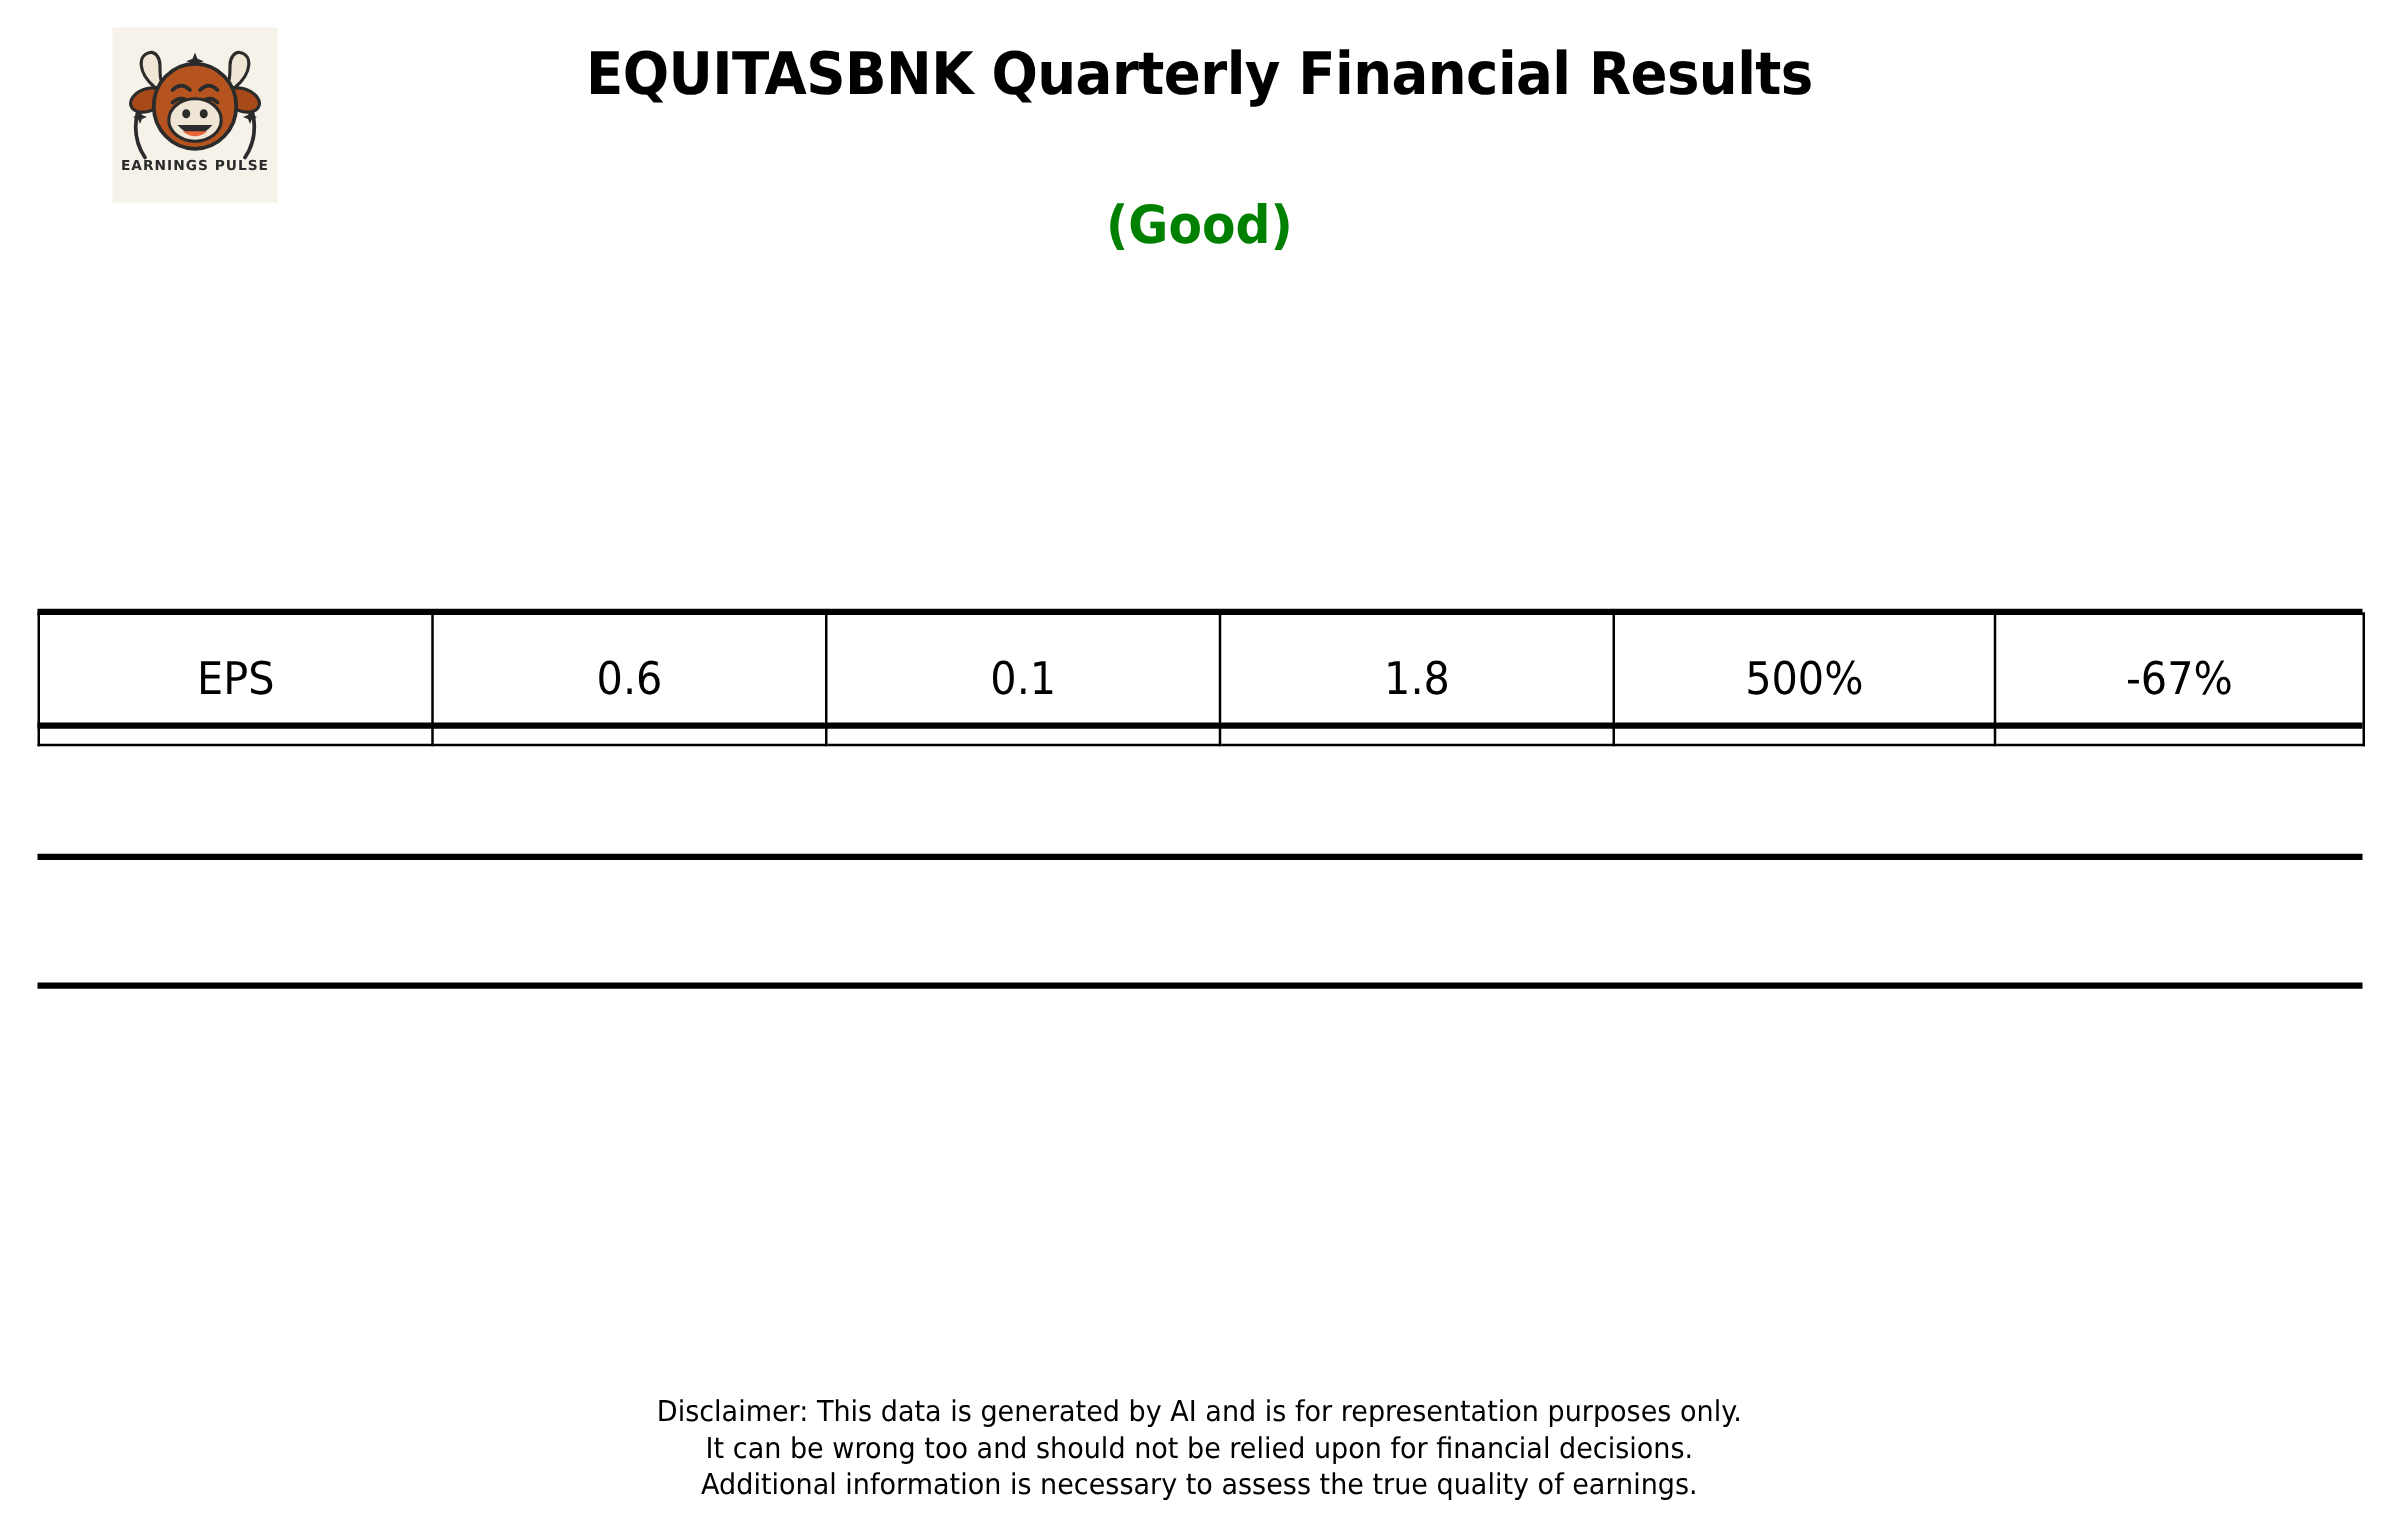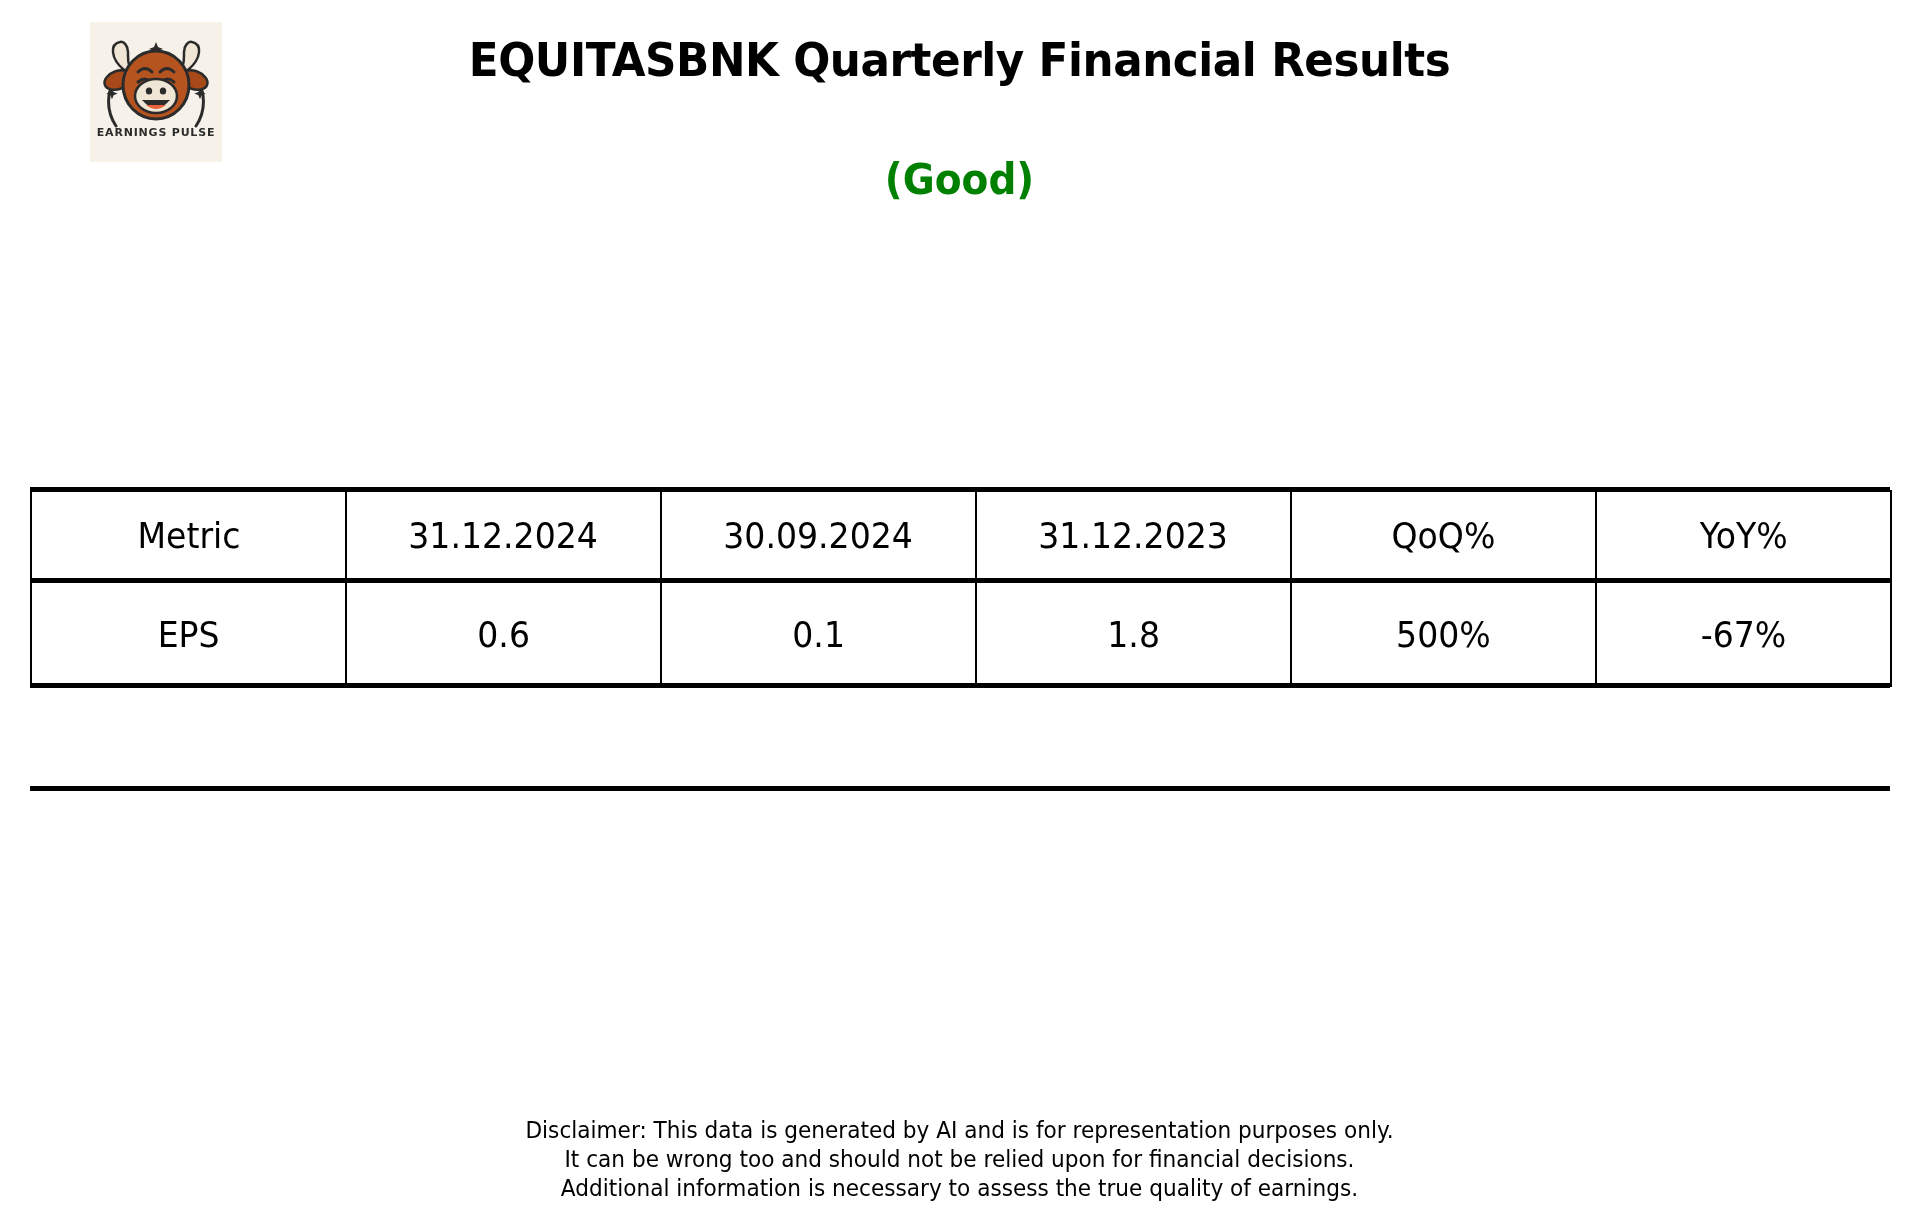--- a/index.html
+++ b/index.html
@@ -175,28 +175,20 @@
     </svg>
     <div class="logo-wordmark">EARNINGS PULSE</div>
   </div>
 
   <div class="main-title">EQUITASBNK Quarterly Financial Results</div>
   <div class="sub-title">(Good)</div>
 
   <div class="table-wrap">
     <table class="fin">
       <tbody>
-          <tr class="hdr">
-        <td class="col-0"><span class="cell">Metric</span></td>
-        <td class="col-1"><span class="cell">31.12.2024</span></td>
-        <td class="col-2"><span class="cell">30.09.2024</span></td>
-        <td class="col-3"><span class="cell">31.12.2023</span></td>
-        <td class="col-4"><span class="cell">QoQ%</span></td>
-        <td class="col-5"><span class="cell">YoY%</span></td>
-      </tr>
       <tr class="body">
         <td class="col-0"><span class="cell">EPS</span></td>
         <td class="col-1"><span class="cell">0.6</span></td>
         <td class="col-2"><span class="cell">0.1</span></td>
         <td class="col-3"><span class="cell">1.8</span></td>
         <td class="col-4 pos"><span class="cell">500%</span></td>
         <td class="col-5 neg"><span class="cell">-67%</span></td>
       </tr>
     </tbody>
       </table>

